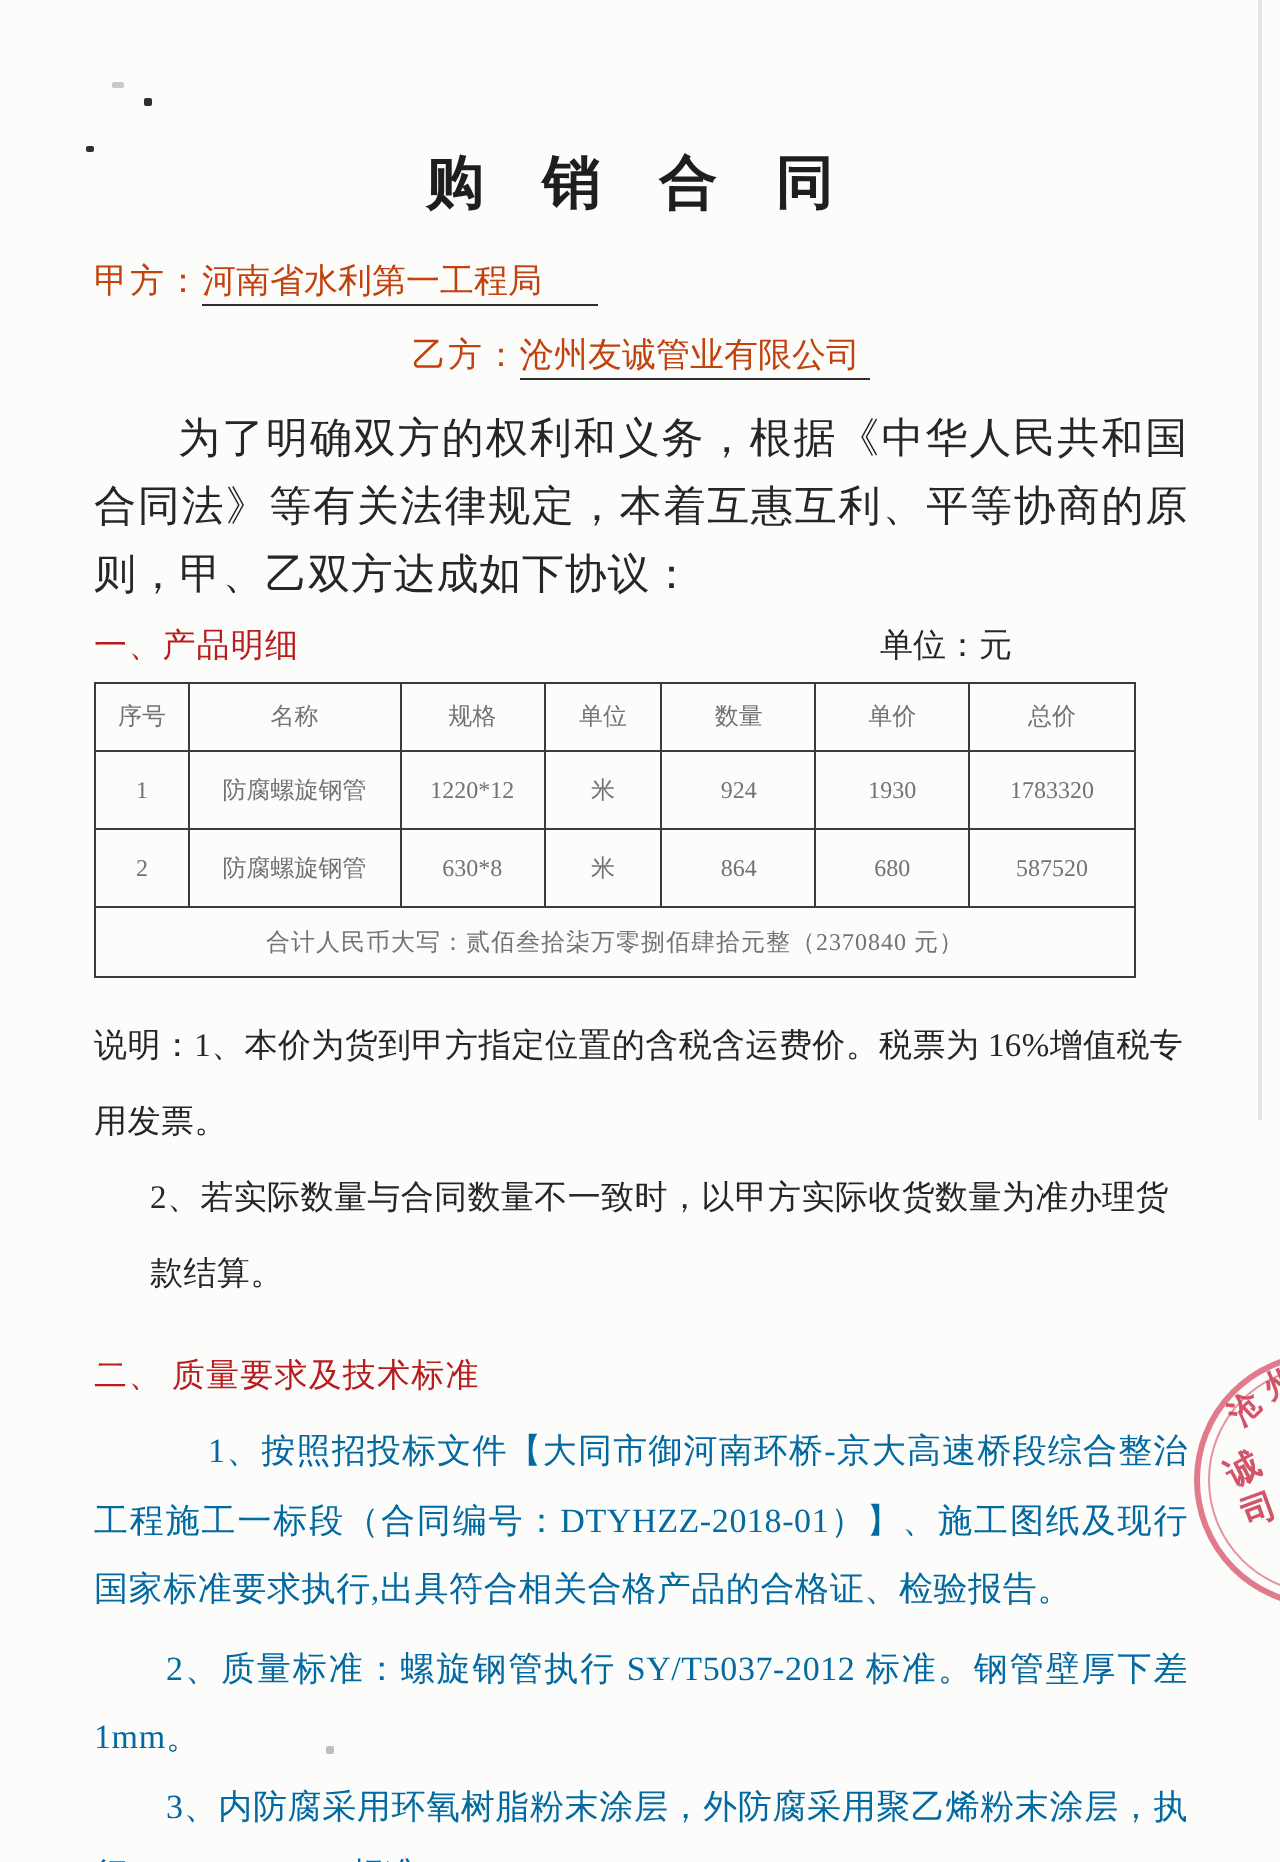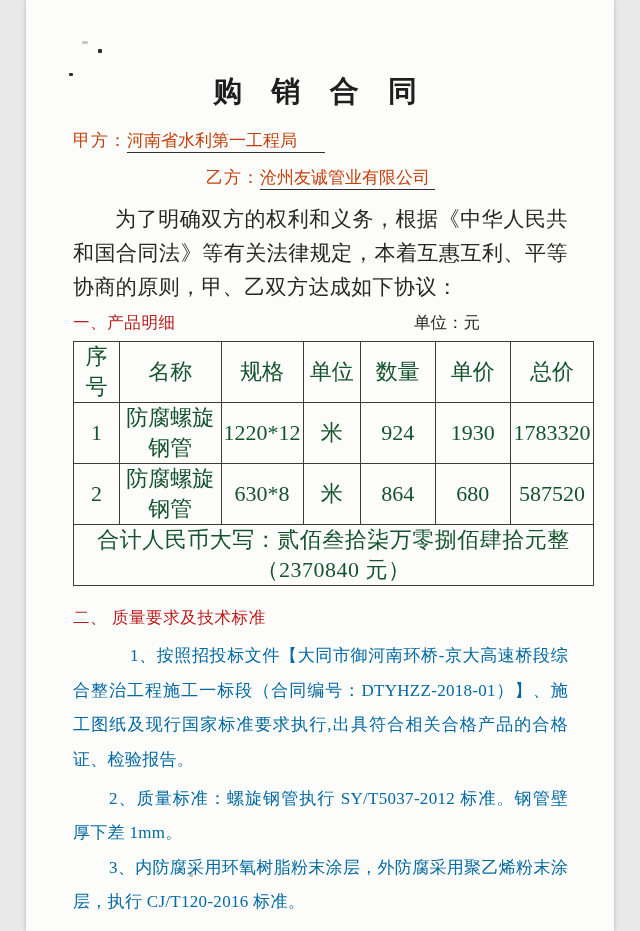--- a/index.html
+++ b/index.html
@@ -1,18 +1,18 @@
 <!DOCTYPE html>
 <html><head>
 <meta charset="utf-8">
 <style>
   html,body{margin:0;padding:0;background:#e9e9e9;}
   .page{
     position:relative;
-    width:588px;height:931px;
+    width:640px;height:931px;
     margin:0 auto;
     background:#fcfcfb;
     overflow:hidden;
     font-family:"Liberation Serif","DejaVu Serif",serif;
     color:#262626;
     box-shadow:0 0 4px rgba(0,0,0,.25);
   }
   .content{position:absolute;left:47px;right:46px;top:0;}
   .doc-title{
     margin:72px 0 0 0;
@@ -43,22 +43,22 @@
     margin-top:8px;
     display:flex;
     justify-content:space-between;
     font-size:16.5px;
   }
   .unit-note{margin-right:88px;}
   table.products{
     margin-top:7px;
     width:521px;
     border-collapse:collapse;
-    font-size:22px;
-    color:#14532d;
+    font-size:12px;
+    color:#737373;
   }
   table.products th,table.products td{
     border:1.6px solid #3c3c3c;
     text-align:center;
     font-weight:400;
     padding:0 2px;
   }
   table.products th{height:33px;}
   table.products td{height:38px;}
   table.products td.total-cell{height:34px;letter-spacing:.5px;}
@@ -173,20 +173,24 @@
           <td>864</td>
           <td>680</td>
           <td>587520</td>
         </tr>
         <tr>
           <td class="total-cell" colspan="7">合计人民币大写：贰佰叁拾柒万零捌佰肆拾元整（2370840 元）</td>
         </tr>
       </tbody>
     </table>
 
+    <div class="notes">
+      <p class="note-line">说明：1、本价为货到甲方指定位置的含税含运费价。税票为 16%增值税专用发票。</p>
+      <p class="note-line note-2">2、若实际数量与合同数量不一致时，以甲方实际收货数量为准办理货款结算。</p>
+    </div>
 
     <p class="sec-heading h2">二、 质量要求及技术标准</p>
 
     <p class="body-par item-1">1、按照招投标文件【大同市御河南环桥-京大高速桥段综合整治工程施工一标段（合同编号：DTYHZZ-2018-01）】、施工图纸及现行国家标准要求执行,出具符合相关合格产品的合格证、检验报告。</p>
     <p class="body-par item-2">2、质量标准：螺旋钢管执行 SY/T5037-2012 标准。钢管壁厚下差 1mm。</p>
     <p class="body-par item-3">3、内防腐采用环氧树脂粉末涂层，外防腐采用聚乙烯粉末涂层，执行 CJ/T120-2016 标准。</p>
 
   </div>
 
   <div class="seal">

